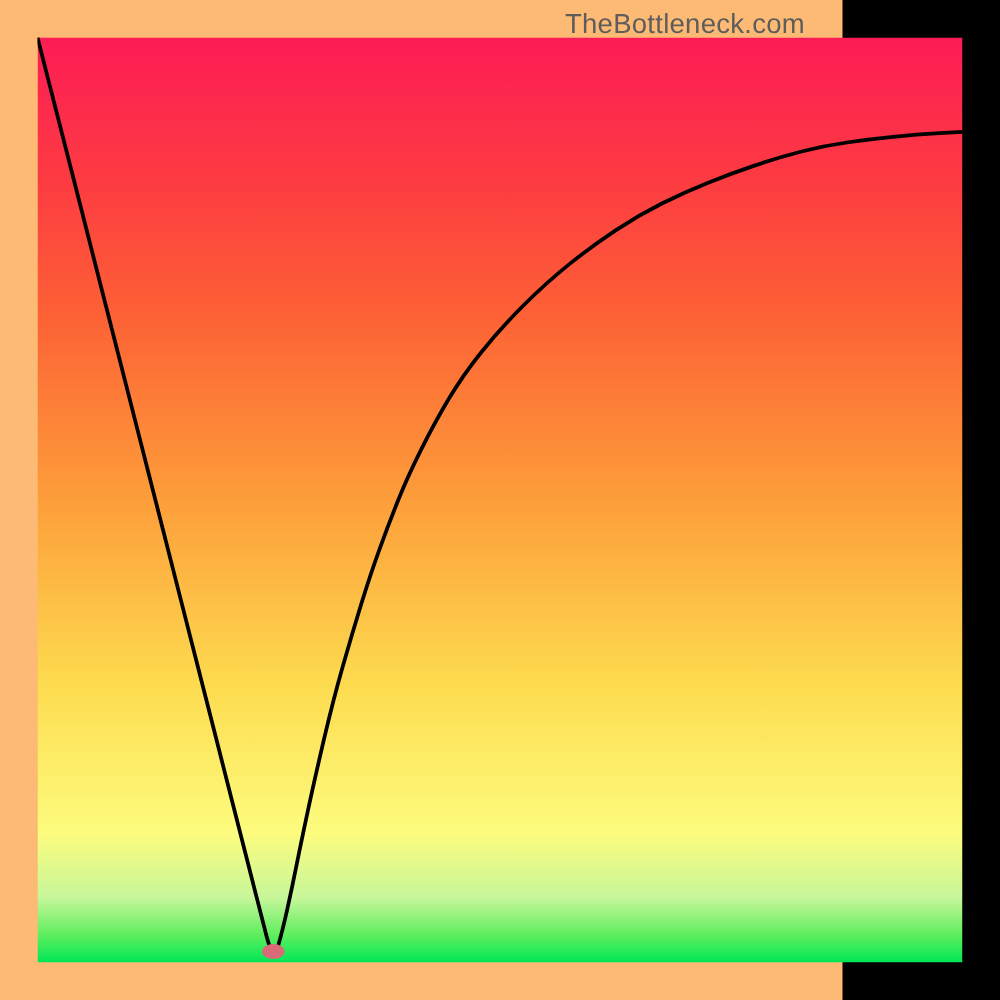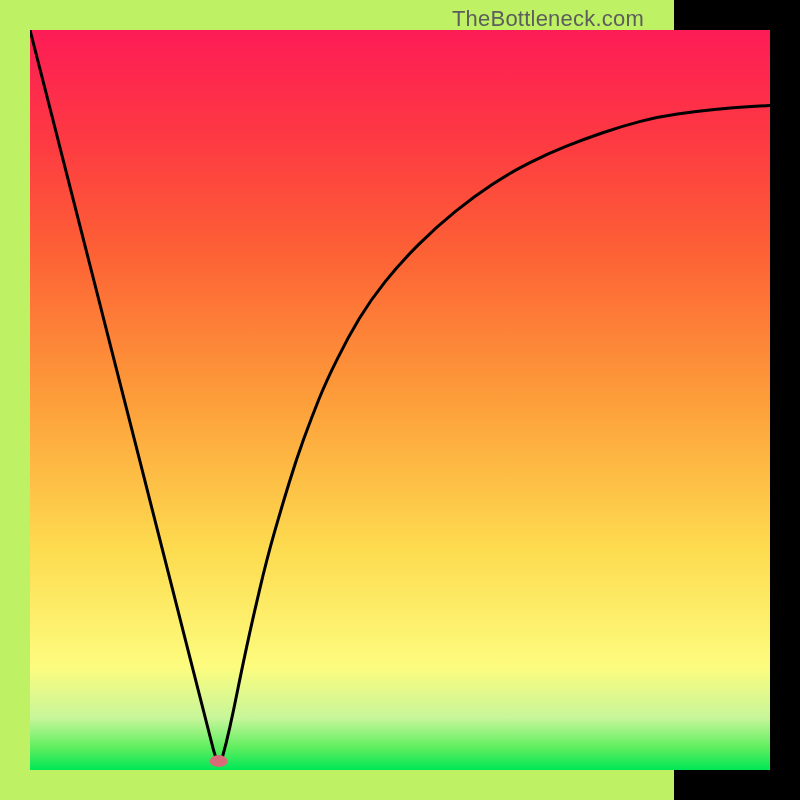--- a/index.html
+++ b/index.html
@@ -8,21 +8,21 @@
     width: 800px;
     height: 800px;
     background: #000;
     font-family: Arial, Helvetica, sans-serif;
     overflow: hidden;
   }
   .outer {
     position: relative;
     width: 674px;
     height: 800px;
-    background: #bef264;
+    background: #fdba74;
   }
   .plot {
     position: absolute;
     left: 30px;
     top: 30px;
     width: 740px;
     height: 740px;
   }
   .attribution {
     position: absolute;

